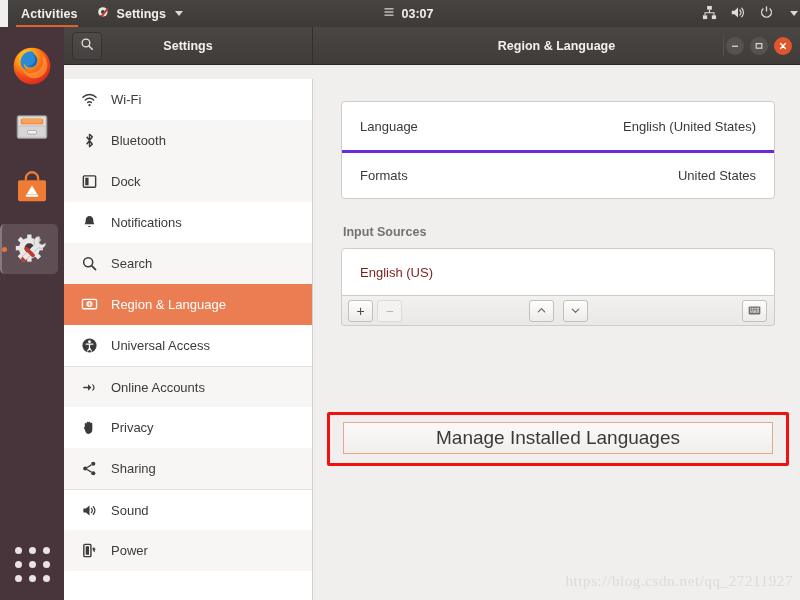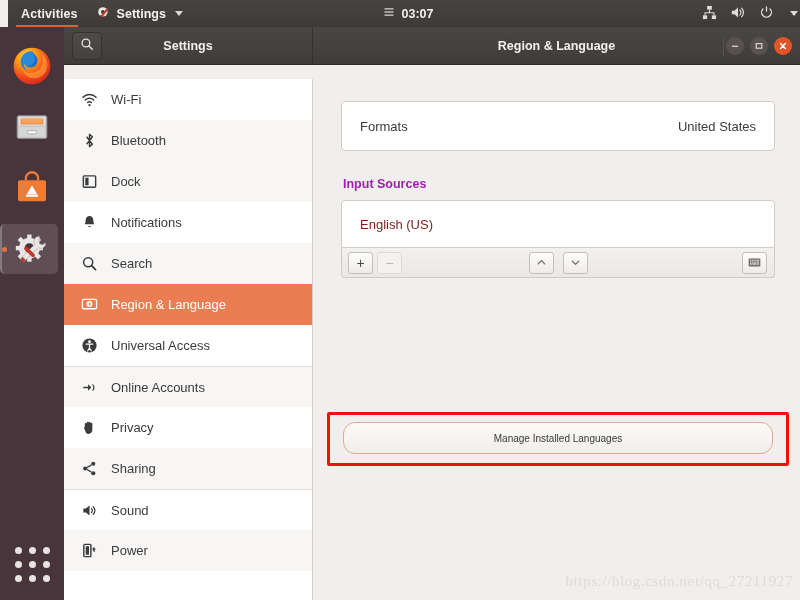--- a/index.html
+++ b/index.html
@@ -121,21 +121,21 @@
     overflow:hidden;
   }
   .card .row{
     height:48px; display:flex; align-items:center; justify-content:space-between;
     padding:0 18px; font-size:13px; color:#3a3a3a;
   }
   .card .row + .row{ border-top:3px solid #6d28d9; }
   .row .val{ color:#3a3a3a; }
 
   .sec-title{
-    margin:26px 0 9px 2px; font-size:12.5px; font-weight:bold; color:#a21caf;
+    margin:26px 0 9px 2px; font-size:12.5px; font-weight:bold; color:#737373;
   }
   .list-card{
     background:#ffffff; border:1px solid #cfccc8; border-radius:4px 4px 0 0;
     height:48px; display:flex; align-items:center; padding:0 18px;
     font-size:13px; color:#7f1d1d;
   }
   .toolbar{
     height:30px; border:1px solid #cfccc8; border-top:none;
     border-radius:0 0 4px 4px;
     background:linear-gradient(180deg,#f2f1ef,#eae8e5);
@@ -151,24 +151,24 @@
   .tb-mid{ position:absolute; left:0; right:0; display:flex; justify-content:center; gap:5px; pointer-events:none; }
   .tb-mid .tbtn{ pointer-events:auto; }
   .tb-right{ position:absolute; right:5px; }
 
   .hl-box{
     position:absolute; left:14px; right:11px; top:333px; height:54px;
     border:3px solid #f40f0f; border-radius:2px;
   }
   .manage-btn{
     position:absolute; left:30px; right:27px; top:343px; height:32px;
-    border:1px solid #e2a98a; border-radius:12px;
+    border:1px solid #e2a98a; border-radius:0;
     background:linear-gradient(180deg,#fbfaf9,#f0eeeb);
     display:flex; align-items:center; justify-content:center;
-    font-size:10px; color:#3a3a3a;
+    font-size:19px; color:#3a3a3a;
   }
 
   #watermark{
     position:absolute; right:7px; bottom:10px;
     font-family:"Liberation Serif", serif; font-size:15px; color:#dedad6;
     letter-spacing:.6px; white-space:nowrap; z-index:45;
   }
 </style>
 </head>
 <body>
@@ -477,20 +477,24 @@
           </svg>
         </span>
         <span>Power</span>
       </div>
     </div>
 
     <div id="content">
 
       <div class="card">
         <div class="row">
+          <span>Language</span>
+          <span class="val">English (United States)</span>
+        </div>
+        <div class="row">
           <span>Formats</span>
           <span class="val">United States</span>
         </div>
       </div>
 
       <div class="sec-title">Input Sources</div>
 
       <div class="list-card">
         <span>English (US)</span>
       </div>

